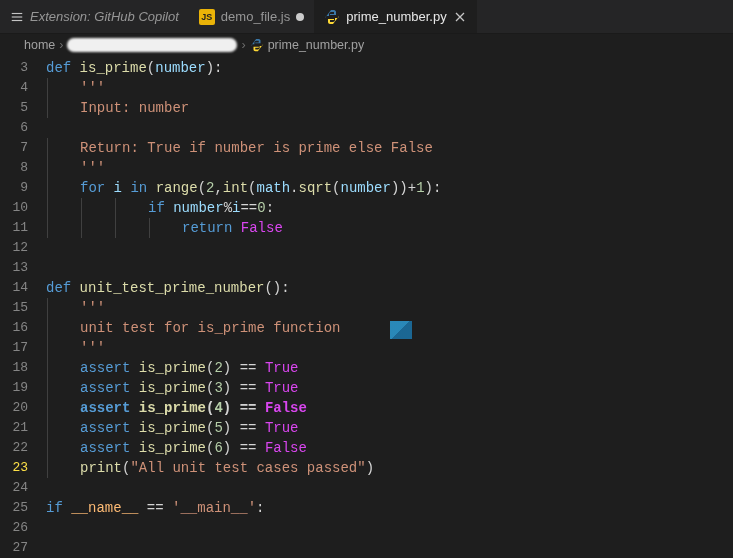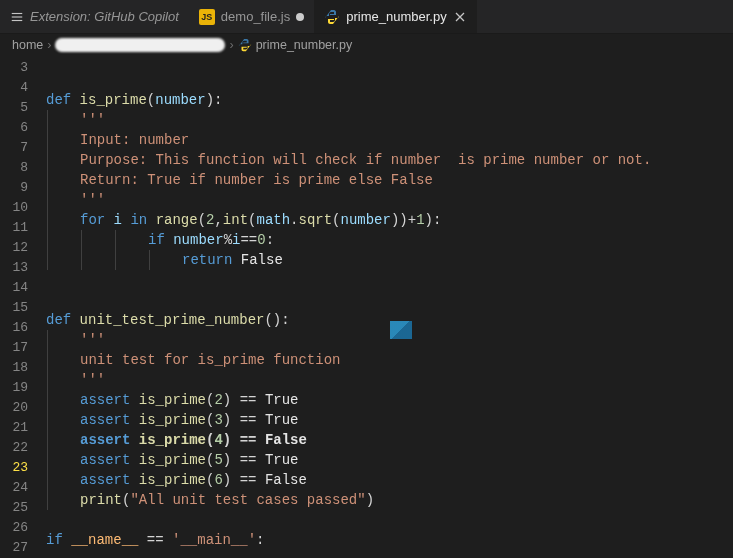--- a/index.html
+++ b/index.html
@@ -45,20 +45,21 @@
   
   .breadcrumb {
     display:flex;
     align-items:center;
     height:22px;
     padding:0 12px;
     font-family:"Segoe UI",sans-serif;
     font-size:12.5px;
     color:#a0a0a0;
     gap:4px;
+    margin-left:12px;
   }
   .crumb-sep { color:#6e6e6e; }
   .smudge {
     display:inline-block;
     width:170px;height:14px;
     background:#f0f0f0;
     border-radius:7px;
     filter:blur(1px);
   }
   
@@ -76,33 +77,33 @@
   }
   .gutter {
     width:46px;
     text-align:right;
     padding-right:18px;
     color:#858585;
     user-select:none;
     font-size:13px;
   }
   .line.current .gutter { color:#fde047; }
-  .code { position:relative;margin-top:32px; }
+  .code { position:relative; }
   .guide {
     position:absolute;
     top:0;bottom:0;
     border-left:1px solid #404040;
   }
   
   .kw  { color:#569cd6; }       
   .fn  { color:#dcdcaa; }       
   .str { color:#ce9178; }       
   .num { color:#b5cea8; }       
   .var { color:#9cdcfe; }       
-  .const{ color:#e5e5e5; }      
+  .const{ color:#d946ef; }      
   .op  { color:#d4d4d4; }
   .pn  { color:#d4d4d4; }       
   .dund{ color:#fdba74; }
   
   .watermark {
     position:absolute;
     left:390px; top:265px;
     width:22px;height:18px;
     background:linear-gradient(135deg,#2b94c9 50%,#1b6fa0 50%);
     opacity:.9;
@@ -159,21 +160,21 @@
       </svg>
   </span>
   <span>prime_number.py</span>
 </div>
 
 <div class="editor" id="editor" style="position:relative;">
   <div class="watermark"></div>
 <div class="line"><div class="gutter">3</div><div class="code" style="position: relative; padding-left: 0px;"><span class="kw">def </span><span class="fn">is_prime</span><span class="pn">(</span><span class="var">number</span><span class="pn">):</span></div></div>
     <div class="line"><div class="gutter">4</div><div class="code" style="position: relative; padding-left: 34px;"><span class="guide" style="left: 1px;"></span><span class="str">'''</span></div></div>
     <div class="line"><div class="gutter">5</div><div class="code" style="position: relative; padding-left: 34px;"><span class="guide" style="left: 1px;"></span><span class="str">Input: number</span></div></div>
-    <div class="line"><div class="gutter">6</div><div class="code" style="position: relative; padding-left: 34px;"><span class="guide" style="left: 1px;"></span><span class="str">Purpose: This function will check if number  is prime number or not.</span></div></div>
+    <div class="line"><div class="gutter">6</div></div>
     <div class="line"><div class="gutter">7</div><div class="code" style="position: relative; padding-left: 34px;"><span class="guide" style="left: 1px;"></span><span class="str">Return: True if number is prime else False</span></div></div>
     <div class="line"><div class="gutter">8</div><div class="code" style="position: relative; padding-left: 34px;"><span class="guide" style="left: 1px;"></span><span class="str">'''</span></div></div>
     <div class="line"><div class="gutter">9</div><div class="code" style="position: relative; padding-left: 34px;"><span class="guide" style="left: 1px;"></span><span class="kw">for </span><span class="var">i</span><span class="kw"> in </span><span class="fn">range</span><span class="pn">(</span><span class="num">2</span><span class="pn">,</span><span class="fn">int</span><span class="pn">(</span><span class="var">math</span><span class="pn">.</span><span class="fn">sqrt</span><span class="pn">(</span><span class="var">number</span><span class="pn">))</span><span class="op">+</span><span class="num">1</span><span class="pn">):</span></div></div>
     <div class="line"><div class="gutter">10</div><div class="code" style="position: relative; padding-left: 102px;"><span class="guide" style="left: 1px;"></span><span class="guide" style="left: 35px;"></span><span class="guide" style="left: 69px;"></span><span class="kw">if </span><span class="var">number</span><span class="op">%</span><span class="var">i</span><span class="op">==</span><span class="num">0</span><span class="pn">:</span></div></div>
     <div class="line"><div class="gutter">11</div><div class="code" style="position: relative; padding-left: 136px;"><span class="guide" style="left: 1px;"></span><span class="guide" style="left: 35px;"></span><span class="guide" style="left: 69px;"></span><span class="guide" style="left: 103px;"></span><span class="kw">return </span><span class="const">False</span></div></div>
     <div class="line"><div class="gutter">12</div></div>
     <div class="line"><div class="gutter">13</div><div class="code" style="position: relative; padding-left: 0px;"></div></div>
     <div class="line"><div class="gutter">14</div><div class="code" style="position: relative; padding-left: 0px;"><span class="kw">def </span><span class="fn">unit_test_prime_number</span><span class="pn">():</span></div></div>
     <div class="line"><div class="gutter">15</div><div class="code" style="position: relative; padding-left: 34px;"><span class="guide" style="left: 1px;"></span><span class="str">'''</span></div></div>
     <div class="line"><div class="gutter">16</div><div class="code" style="position: relative; padding-left: 34px;"><span class="guide" style="left: 1px;"></span><span class="str">unit test for is_prime function</span></div></div>

